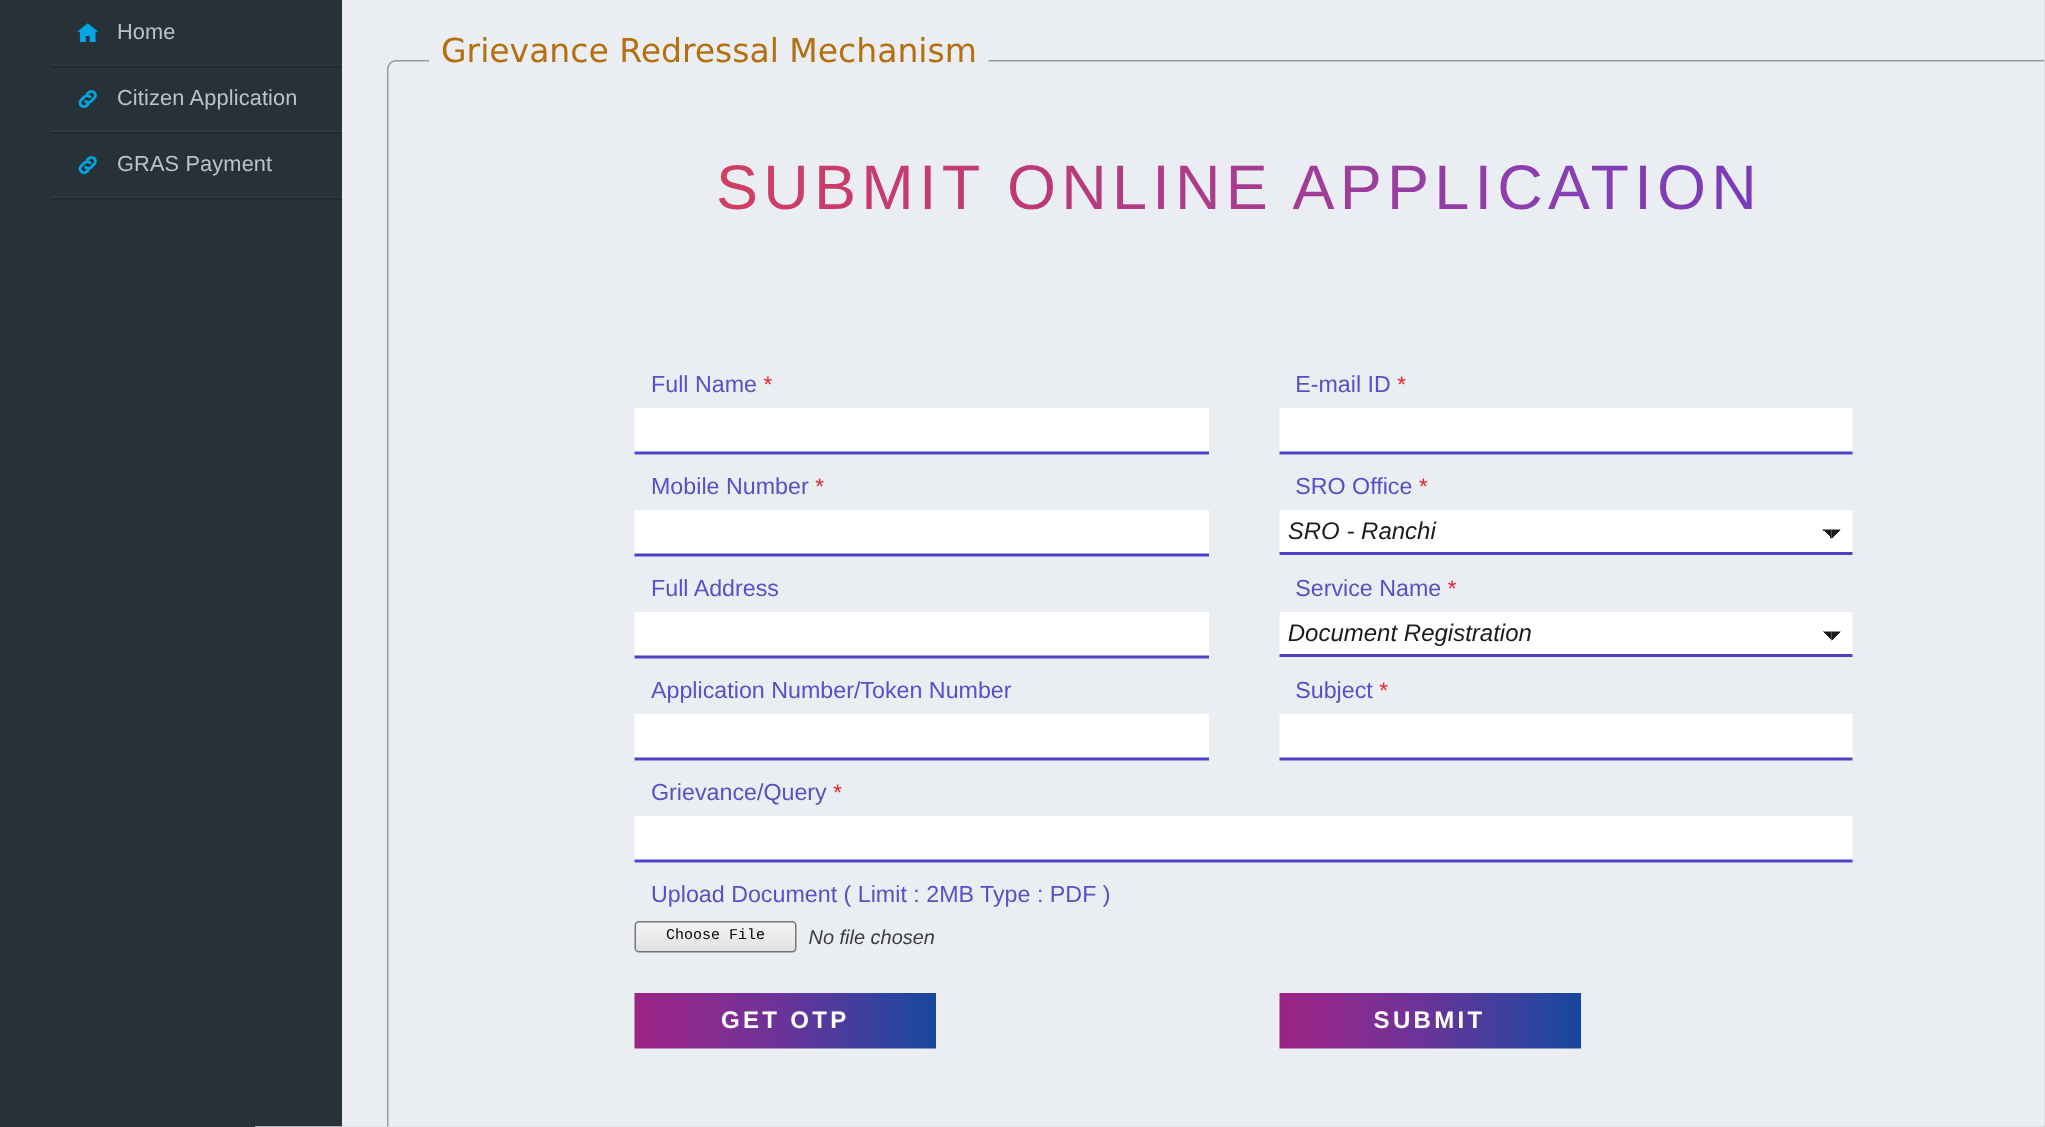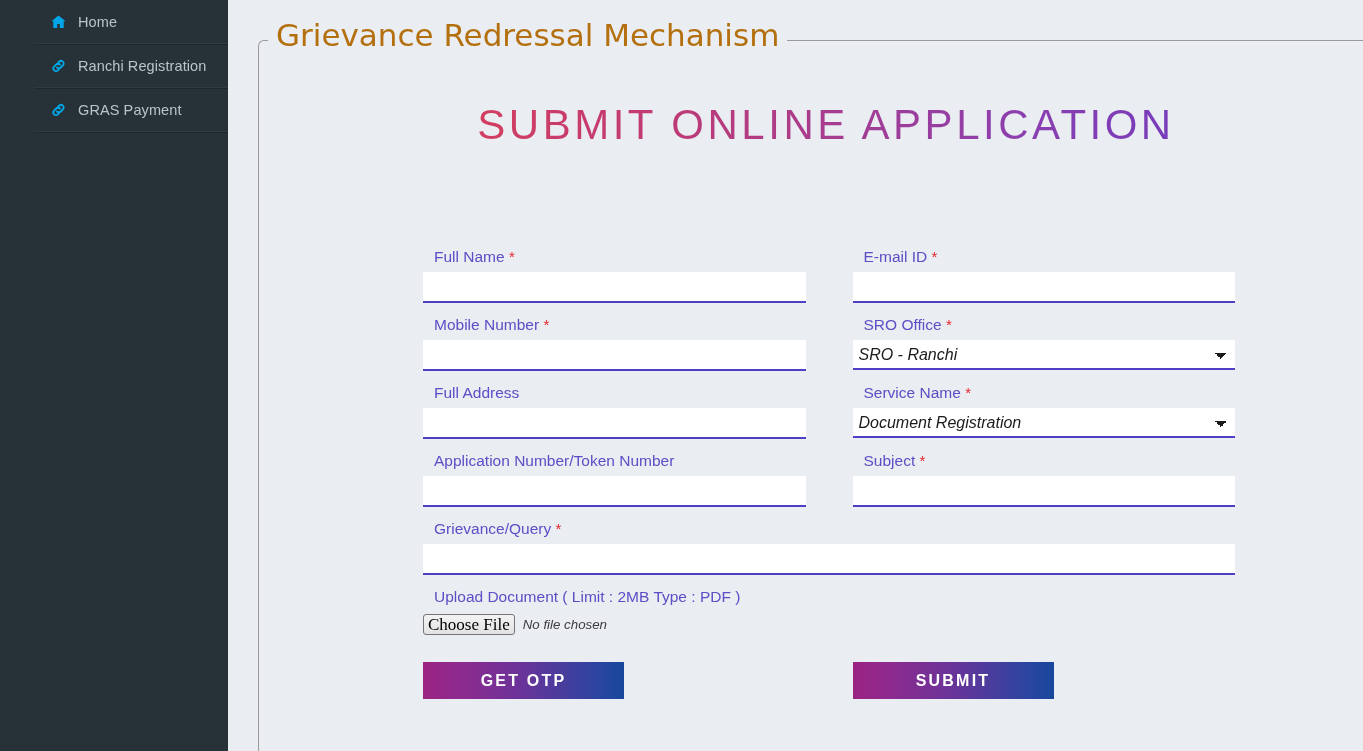--- a/index.html
+++ b/index.html
@@ -73,25 +73,25 @@
     bottom: -40px;
     border: 1px solid #9a9a9a;
     border-right: none;
     border-bottom: none;
     border-radius: 6px 0 0 0;
     padding: 0;
   }
   .legend {
     position: absolute;
     top: -21px;
-    left: 9px;
+    left: 27px;
     background: #eaedf2;
     padding: 0 8px;
     color: #b4700f;
-    font-size: 31px;
+    font-size: 22px;
     line-height: 30px;
     font-family: "DejaVu Sans", sans-serif;
     font-weight: 400;
     white-space: nowrap;
   }
 
   .page-title {
     margin: 0;
     padding-top: 60px;
     text-align: center;
@@ -168,23 +168,23 @@
     display: flex;
     align-items: center;
     height: 24px;
     margin-left: 0;
     font-size: 13.3px;
   }
   .file-btn {
     background: linear-gradient(#f3f3f3, #e2e2e2);
     border: 1px solid #767676;
     border-radius: 3px;
-    padding: 2px 4px;
-    font-size: 17px;
-    font-family: Liberation Serif, serif;
+    padding: 2px 20px;
+    font-size: 10px;
+    font-family: Liberation Mono, monospace;
     color: #000;
     cursor: pointer;
     line-height: 15px;
   }
   .file-text {
     margin-left: 8px;
     color: #3c3c3c;
     font-size: 13.3px;
     white-space: nowrap;
     font-style: italic;
@@ -223,21 +223,21 @@
       <span class="nav-label">Home</span>
     </div>
 
     <div class="nav-item">
       <span class="nav-icon">
         <svg width="15" height="14" viewBox="0 0 16 16" fill="none" stroke="currentColor" stroke-width="2.1" stroke-linecap="round">
           <path d="M6.3 9.7a3 3 0 0 0 4.3 0l2.4-2.4a3 3 0 0 0-4.3-4.3l-1 1"></path>
           <path d="M9.7 6.3a3 3 0 0 0-4.3 0L3 8.7a3 3 0 0 0 4.3 4.3l1-1"></path>
         </svg>
       </span>
-      <span class="nav-label">Ranchi Registration</span>
+      <span class="nav-label">Citizen Application</span>
     </div>
 
     <div class="nav-item">
       <span class="nav-icon">
         <svg width="15" height="14" viewBox="0 0 16 16" fill="none" stroke="currentColor" stroke-width="2.1" stroke-linecap="round">
           <path d="M6.3 9.7a3 3 0 0 0 4.3 0l2.4-2.4a3 3 0 0 0-4.3-4.3l-1 1"></path>
           <path d="M9.7 6.3a3 3 0 0 0-4.3 0L3 8.7a3 3 0 0 0 4.3 4.3l1-1"></path>
         </svg>
       </span>
       <span class="nav-label">GRAS Payment</span>

